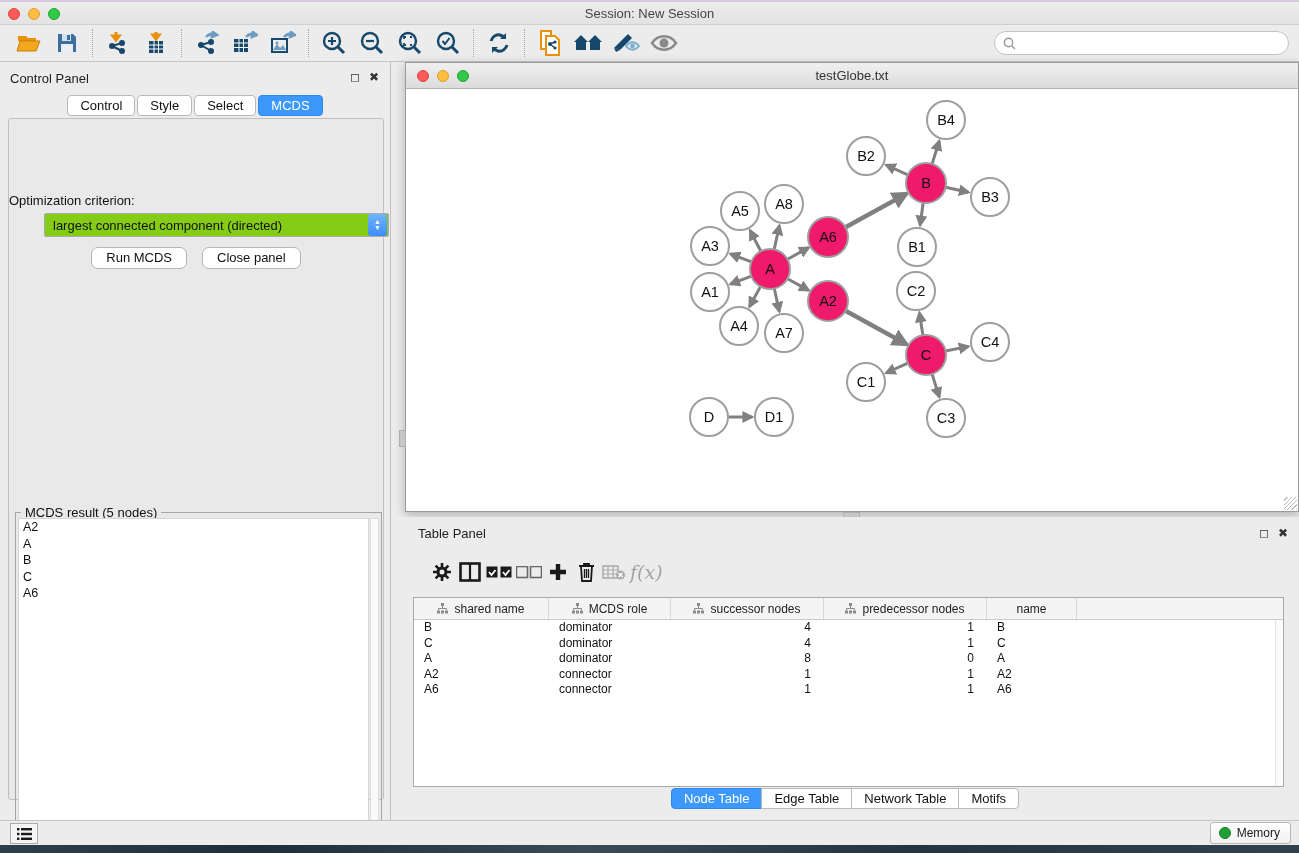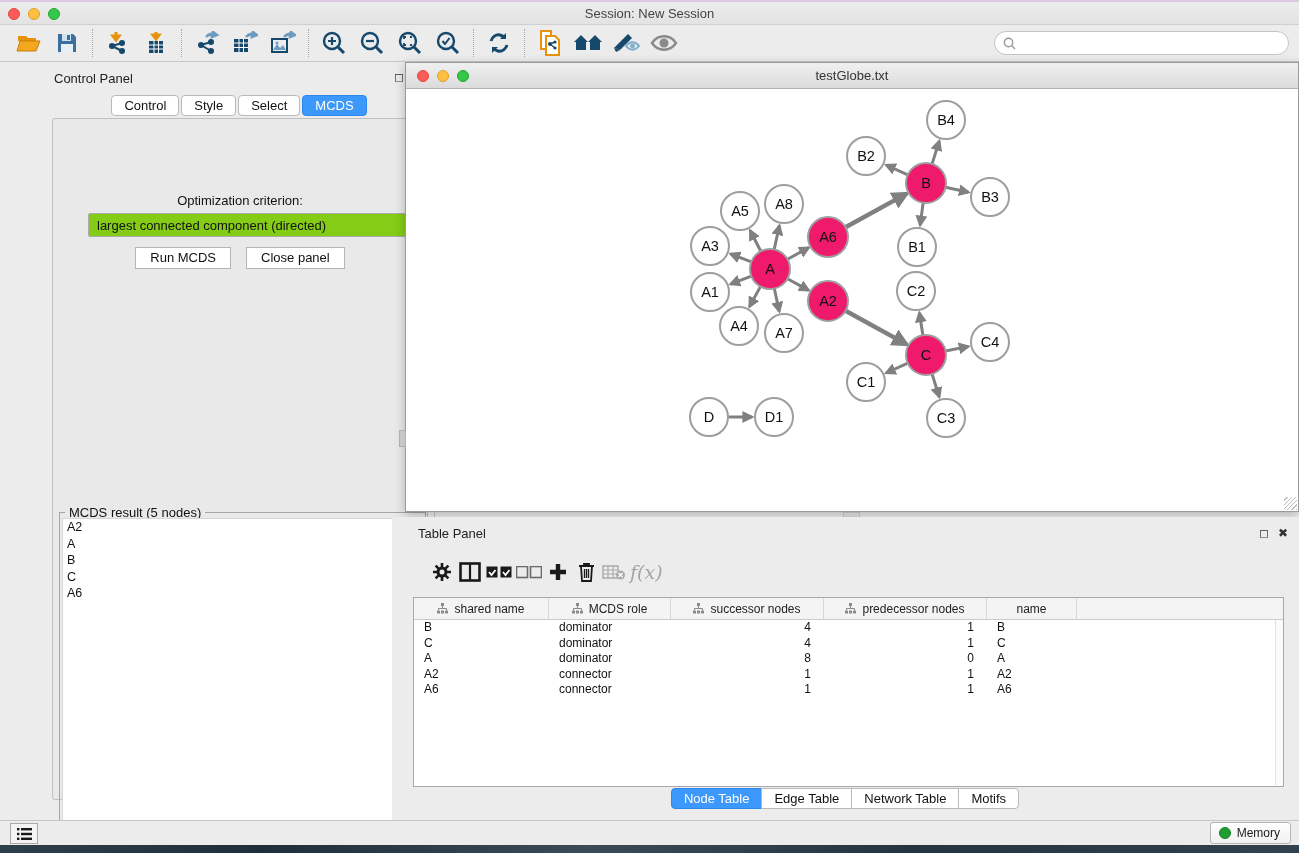--- a/index.html
+++ b/index.html
@@ -19,37 +19,37 @@
   .light.green{background:#34C84A;border:1px solid #1FA62E;}
   
   .toolbar{position:absolute;left:0;top:25px;width:100%;height:37px;background:#ECECEC;
     border-bottom:1px solid #C6C6C6;display:flex;align-items:center;padding-left:10px;}
   .tb-btn{width:38px;height:32px;display:flex;align-items:center;justify-content:center;cursor:pointer;flex:0 0 auto;}
   .tb-sep{width:1px;height:28px;margin:0 6px;border-left:1px dotted #A8A8A8;flex:0 0 auto;}
   .searchbox{position:absolute;right:10px;top:6px;width:295px;height:24px;background:#fff;
     border:1px solid #C3C3C3;border-radius:12px;display:flex;align-items:center;padding-left:8px;}
   .searchbox input{border:none;outline:none;flex:1;font-size:12px;background:transparent;margin-left:5px;font-family:"Liberation Sans",sans-serif;}
   
-  .control-panel{position:absolute;left:0;top:62px;width:391px;height:758px;background:#ECECEC;border-right:1px solid #C2C2C2;margin-left:44px;}
+  .control-panel{position:absolute;left:0;top:62px;width:391px;height:758px;background:#ECECEC;border-right:1px solid #C2C2C2;}
   .cp-header{position:absolute;left:10px;top:9px;font-size:13px;color:#222;}
   .panel-ctl{position:absolute;top:9px;font-size:12px;color:#333;cursor:pointer;line-height:12px;}
   .cp-tabs{position:absolute;left:0;right:0;top:33px;display:flex;justify-content:center;gap:2px;}
   .tab{height:21px;padding:2px 12px;font-size:13px;background:#fff;border:1px solid #B9B9B9;
     border-radius:4px;cursor:pointer;color:#111;line-height:15px;}
   .tab.active{background:#3C99FB;border-color:#2E87EA;color:#fff;}
   .cp-body{position:absolute;left:8px;top:56px;width:376px;height:682px;background:#E9E9E9;
     border:1px solid #C0C0C0;border-radius:3px;}
-  .opt-label{position:absolute;left:0;right:0;top:74px;text-align:center;font-size:13px;color:#111;}
+  .opt-label{position:absolute;left:0;right:0;top:74px;text-align:left;font-size:13px;color:#111;}
   .dropdown{position:absolute;left:35px;top:94px;width:345px;height:24px;background:#84cc16;
     border:1px solid #ABABAB;border-radius:2px;display:flex;align-items:center;cursor:pointer;}
   .dropdown .dd-val{flex:1;font-size:13px;padding-left:8px;color:#111;white-space:nowrap;overflow:hidden;}
   .dd-stepper{width:19px;height:22px;margin-right:1px;border-radius:3px;background:linear-gradient(#6FB5FB,#3C8DF8);
     display:flex;flex-direction:column;align-items:center;justify-content:center;color:#fff;font-size:7px;line-height:6px;}
   .btn-row{position:absolute;left:0;right:0;top:128px;display:flex;justify-content:center;gap:15px;}
-  .push-btn{height:22px;padding:2px 14px;background:#fff;border:1px solid #B5B5B5;border-radius:0;
+  .push-btn{height:22px;padding:2px 14px;background:#fff;border:1px solid #B5B5B5;border-radius:7px;
     font-size:13px;color:#111;cursor:pointer;line-height:16px;}
   .groupbox{position:absolute;left:6px;top:393px;width:367px;height:342px;border:1px solid #A5A5A5;}
   .groupbox .gb-title{position:absolute;left:5px;top:-8px;background:#E9E9E9;padding:0 4px;font-size:13px;color:#111;}
   .gb-list{position:absolute;left:2px;top:5px;bottom:2px;right:12px;background:#fff;border:1px solid #D6D6D6;
     overflow:hidden;font-size:12.5px;}
   .gb-list .list-item{padding:1px 0 1px 4px;line-height:14.5px;color:#111;}
   .gb-track{position:absolute;right:2px;top:5px;bottom:2px;width:9px;background:#FAFAFA;border:1px solid #DDD;}
   
   .net-window{position:absolute;left:405px;top:62px;width:894px;height:450px;background:#fff;
     border:1px solid #9B9B9B;box-shadow:0 3px 10px rgba(0,0,0,0.25);}

